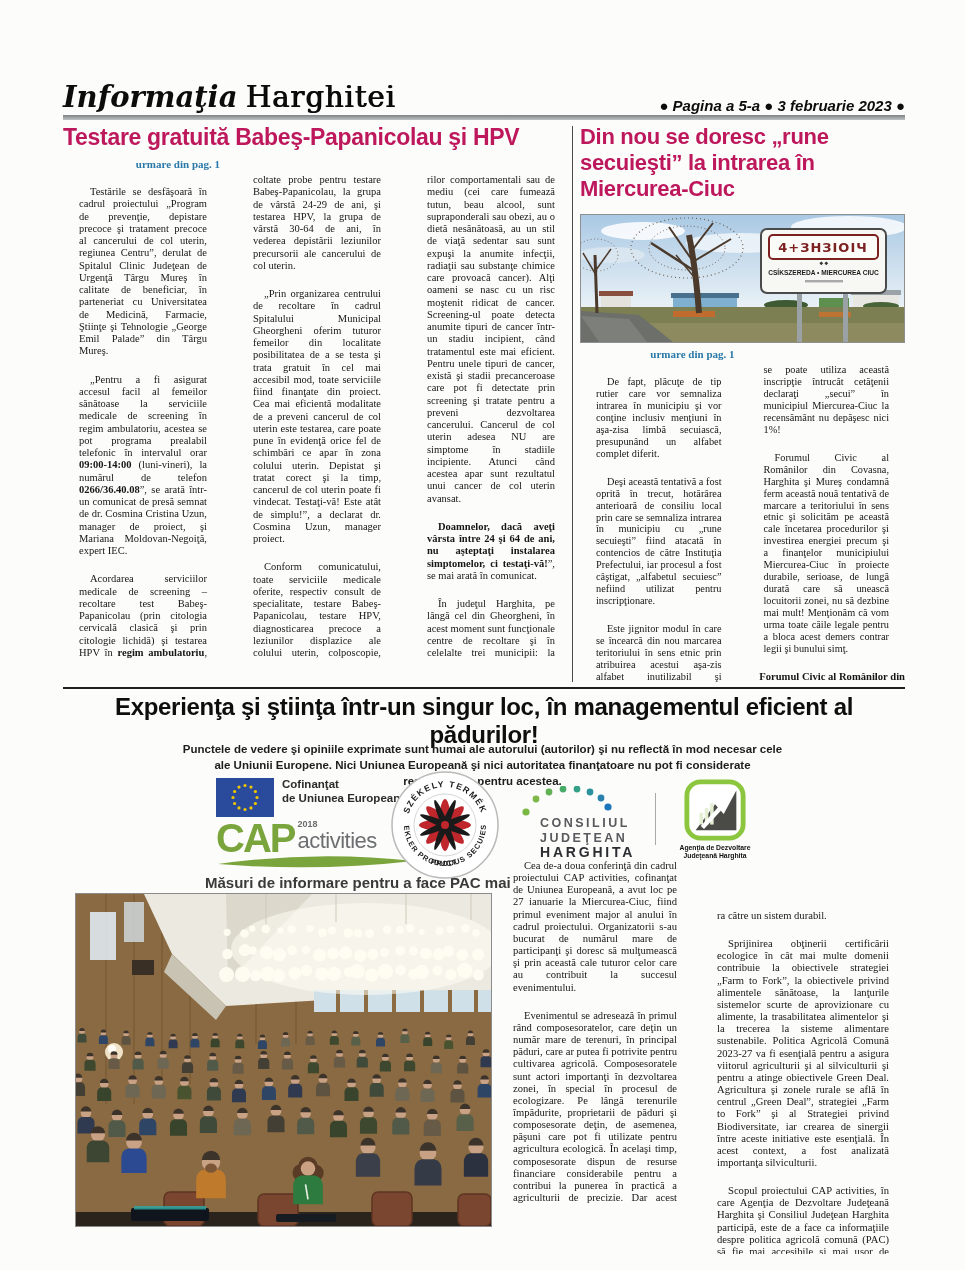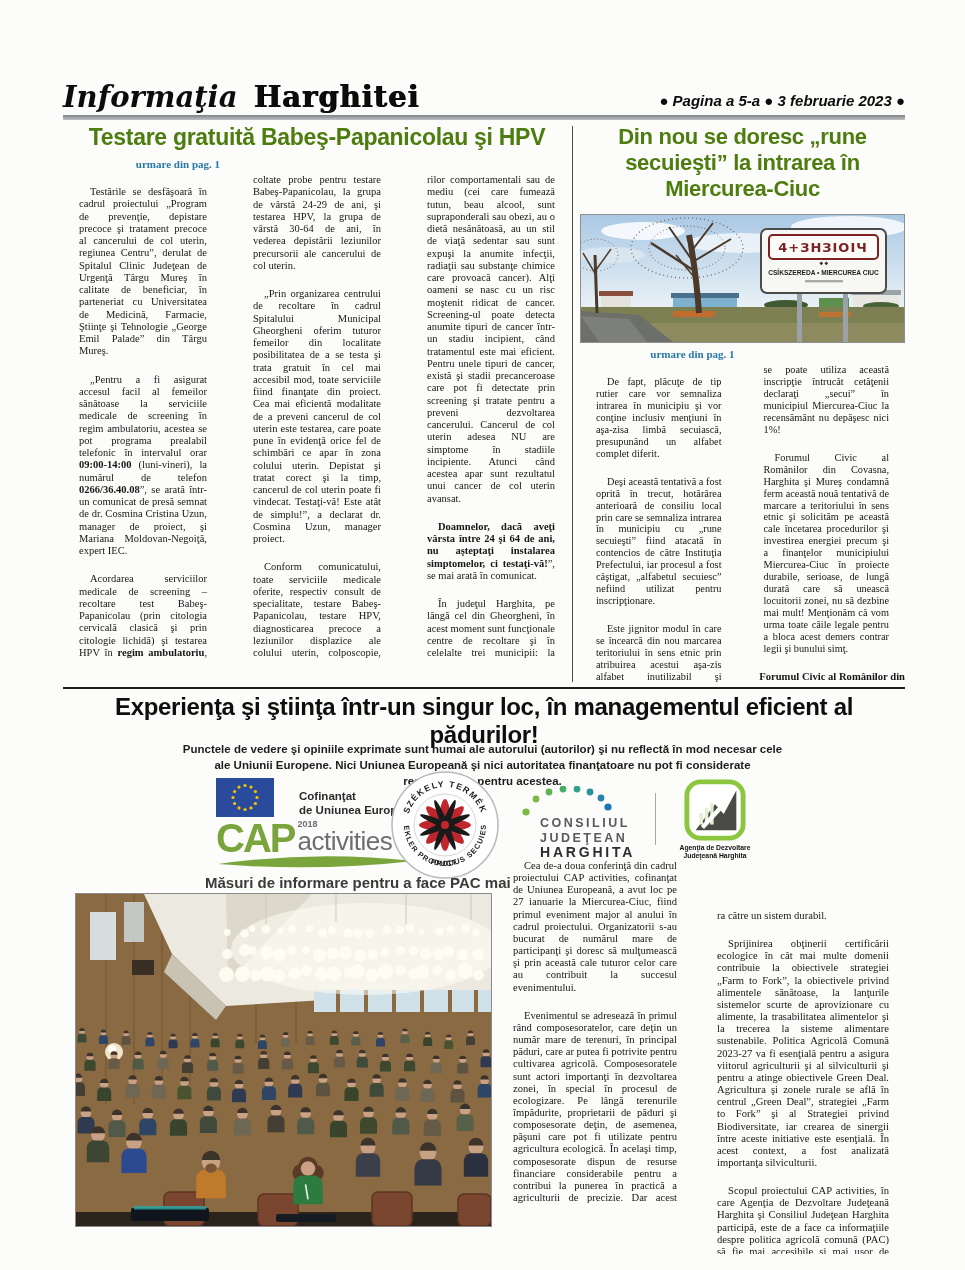--- a/index.html
+++ b/index.html
@@ -6,25 +6,25 @@
   body{
     width:965px;height:1270px;position:relative;overflow:hidden;
     background:#fcfcfa;color:#161616;
     font-family:"Liberation Serif",serif;
   }
   .abs{position:absolute}
   
   #masthead{left:63px;top:76px;width:842px;height:38px;display:flex;justify-content:space-between;align-items:flex-end}
   .m-name{font-family:"DejaVu Serif",serif;font-size:29px;line-height:34px;white-space:nowrap;color:#0c0c0c}
   .m-italic{font-style:italic;font-weight:700}
-  .m-bold{font-weight:700;letter-spacing:1px;text-shadow:1px 0 0 #000;margin-left:16px}
-  .m-info{font-family:"Liberation Sans",sans-serif;font-style:italic;font-weight:800;font-size:15px;padding-bottom:5px;color:#0c0c0c}
+  .m-bold{font-weight:400;letter-spacing:1px;text-shadow:1px 0 0 #000;margin-left:8px}
+  .m-info{font-family:"Liberation Sans",sans-serif;font-style:italic;font-weight:800;font-size:15px;color:#0c0c0c}
   #header-rule{left:63px;top:115px;width:842px;height:5px;background:linear-gradient(#7f8285,#bfc2c5)}
   
-  h1,h2{margin:0;font-family:"Liberation Sans",sans-serif;font-weight:800;letter-spacing:-.3px;text-align:center;color:#4d7c0f}
+  h1,h2{margin:0;font-family:"Liberation Sans",sans-serif;font-weight:800;letter-spacing:-.3px;color:#be185d}
   .t-line{display:block}
   .cols{display:flex}
   .col{min-width:0;overflow:hidden}
   .cont{font-family:Liberation Serif, serif;font-weight:700;font-size:11px;color:#2878a8;text-align:right;margin:0 3px 1px 0}
   .body p{margin:16px;text-align:justify;text-indent:11px}
   .body p.ni{text-indent:0}
   
   #left-art{left:63px;top:124px;width:508px}
   #left-art h1{font-size:23px;line-height:27px}
   #left-art .cols{gap:14px;margin-top:7px}
@@ -39,27 +39,27 @@
   #r-photo{margin-top:12px;width:323px;height:127px;border:1px solid #8f8f8f;background:#14b8a6}
   #right-art .cols{gap:10px;margin-top:5px}
   #right-art .col{flex:1;height:336px}
   #right-art .body p{font-size:10.3px;line-height:11.95px}
   .sig{font-weight:700;text-align:right;font-size:10.6px;line-height:12.4px;margin-top:2px;font-family:"Liberation Serif",serif}
   
   #bottom-title{left:63px;top:693px;width:842px;text-align:center;font-family:"Liberation Sans",sans-serif;font-weight:800;font-size:24px;letter-spacing:-.3px;color:#0e0e0e}
   #disclaimer{left:180px;top:741px;width:605px;font-family:"Liberation Sans",sans-serif;font-weight:600;font-size:11.5px;line-height:16px;text-align:center;color:#1d1d1d}
   
   #logo-eucap{left:216px;top:778px;width:210px}
-  .eu-row{display:flex;gap:25px;align-items:flex-end}
+  .eu-row{display:flex;gap:8px;align-items:flex-start}
   .eu-text{font-family:"Liberation Sans",sans-serif;font-weight:600;font-size:11.5px;line-height:13.5px;color:#2b2b2b}
   .cap-row{display:flex;align-items:flex-start;margin-top:3px}
   .cap-word{font-family:"Liberation Sans",sans-serif;font-weight:800;font-size:40px;line-height:36px;color:#7aa43c;letter-spacing:-2px}
   .cap-right{margin-left:3px}
   .cap-year{font-family:"Liberation Sans",sans-serif;font-weight:700;font-size:9px;color:#6d6e71;line-height:9px}
-  .cap-act{font-family:"Liberation Sans",sans-serif;font-weight:400;font-size:26px;color:#6d6e71;line-height:24px;letter-spacing:-.5px}
+  .cap-act{font-family:"Liberation Sans",sans-serif;font-weight:400;font-size:22px;color:#6d6e71;line-height:24px;letter-spacing:-.5px}
   #cap-tagline{left:205px;top:874px;width:340px;font-family:"Liberation Sans",sans-serif;font-weight:700;font-size:15px;color:#3a3a3a}
   #logo-badge{left:390px;top:770px;width:110px;height:110px}
   #logo-cjh{left:520px;top:786px;width:145px}
   .cjh-text{font-family:"Liberation Sans",sans-serif;font-weight:700;font-size:12.5px;line-height:14.5px;letter-spacing:2.5px;color:#595a5e;margin-left:20px}
   .cjh-text .hg{font-size:14px;font-weight:900;letter-spacing:2.8px;color:#2c2d31}
   #logo-div{left:655px;top:793px;width:1px;height:52px;background:#a9a9a9}
   #logo-adjh{left:664px;top:778px;width:102px;text-align:center}
   .adjh-cap{font-family:"Liberation Sans",sans-serif;font-weight:700;font-size:6.8px;color:#111;margin-top:2px;line-height:8px}
   
   #conf-photo{left:75px;top:893px;width:415px;height:332px;border:1px solid #8b8b8b;background:#8a6a42}

